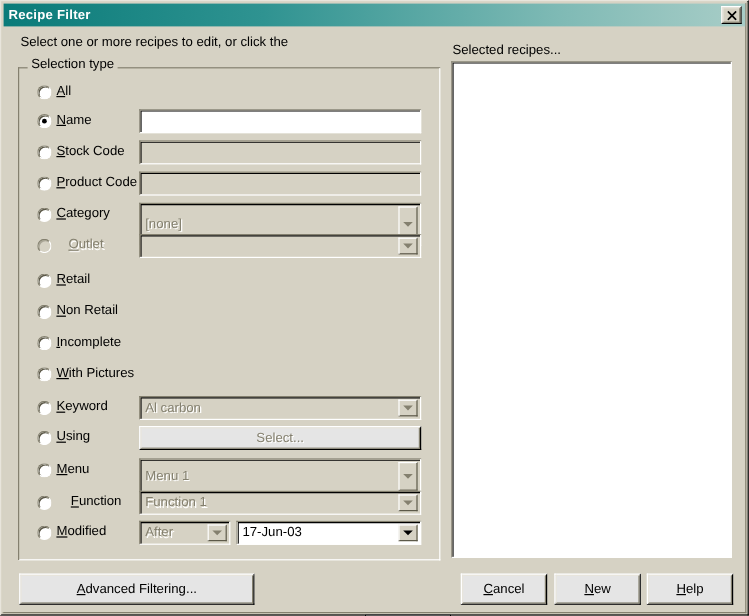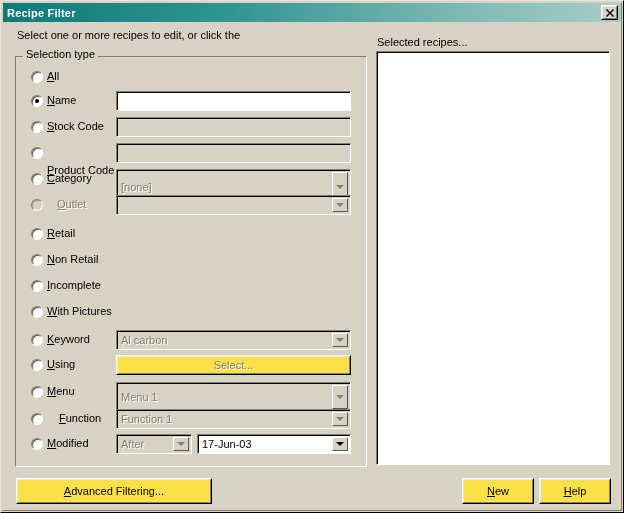--- a/index.html
+++ b/index.html
@@ -98,21 +98,21 @@
     border-right:1px solid #5c5949;border-bottom:1px solid #5c5949;
     display:flex;align-items:center;justify-content:center;
   }
   .combo-arrow .tri{
     width:0;height:0;border-left:4px solid transparent;border-right:4px solid transparent;
     border-top:4px solid #84806f;
   }
   .combo-arrow .tri.on{border-top-color:#000000;}
   
   .btn{
-    position:absolute;box-sizing:border-box;background:#fde047;
+    position:absolute;box-sizing:border-box;background:#e5e5e5;
     border-left:1px solid #ffffff;border-top:1px solid #ffffff;
     border-right:1px solid #000000;border-bottom:1px solid #000000;
     display:flex;align-items:center;justify-content:center;
     font-size:11px;cursor:default;
   }
   .btn .bi{
     position:absolute;left:0;top:0;right:0;bottom:0;
     border-left:1px solid #e8e5dc;border-top:1px solid #e8e5dc;
     border-right:1px solid #84806f;border-bottom:1px solid #84806f;
     display:flex;align-items:center;justify-content:center;
@@ -174,21 +174,21 @@
       <div class="lbl" style="left: 46px; top: 93px; text-align: center;"><span></span><u>N</u><span>ame</span></div>
       <div class="field enabled" style="left: 115px; top: 90px; width: 235px; height: 20px;">
         <span class="txt"></span>
       </div>
       <div class="radio" style="left: 30px; top: 120px;"></div>
       <div class="lbl" style="left: 46px; top: 119px;"><span></span><u>S</u><span>tock Code</span></div>
       <div class="field" style="left: 115px; top: 116px; width: 235px; height: 20px;">
         <span class="txt"></span>
       </div>
       <div class="radio" style="left: 30px; top: 146px;"></div>
-      <div class="lbl" style="left: 46px; top: 163px;"><span></span><u>P</u><span>roduct Code</span></div>
+      <div class="lbl" style="left: 46px; top: 145px;"><span></span><u>P</u><span>roduct Code</span></div>
       <div class="field" style="left: 115px; top: 142px; width: 235px; height: 20px;">
         <span class="txt"></span>
       </div>
       <div class="radio" style="left: 30px; top: 172px;"></div>
       <div class="lbl" style="left: 46px; top: 171px;"><span></span><u>C</u><span>ategory</span></div>
       <div class="field" style="left: 115px; top: 168px; width: 235px; height: 36px;">
         <span class="txt">[none]</span>
         <div class="combo-arrow">
           <div class="tri"></div>
         </div>
@@ -265,20 +265,25 @@
     </div>
   </div>
 
   <div class="btn default-btn" style="left:303px;top:477px;width:72px;height:26px;">
     <div class="d2"></div>
     <div class="d3">
       <span><span></span><u>O</u><span>K</span></span>
     </div>
   </div>
 
+  <div class="btn" style="left:383px;top:477px;width:72px;height:26px;">
+    <div class="bi">
+      <span><span></span><u>C</u><span>ancel</span></span>
+    </div>
+  </div>
 
   <div class="btn" style="left:461px;top:477px;width:72px;height:26px;">
     <div class="bi">
       <span><span></span><u>N</u><span>ew</span></span>
     </div>
   </div>
 
   <div class="btn" style="left:538px;top:477px;width:72px;height:26px;">
     <div class="bi">
       <span><span></span><u>H</u><span>elp</span></span>

